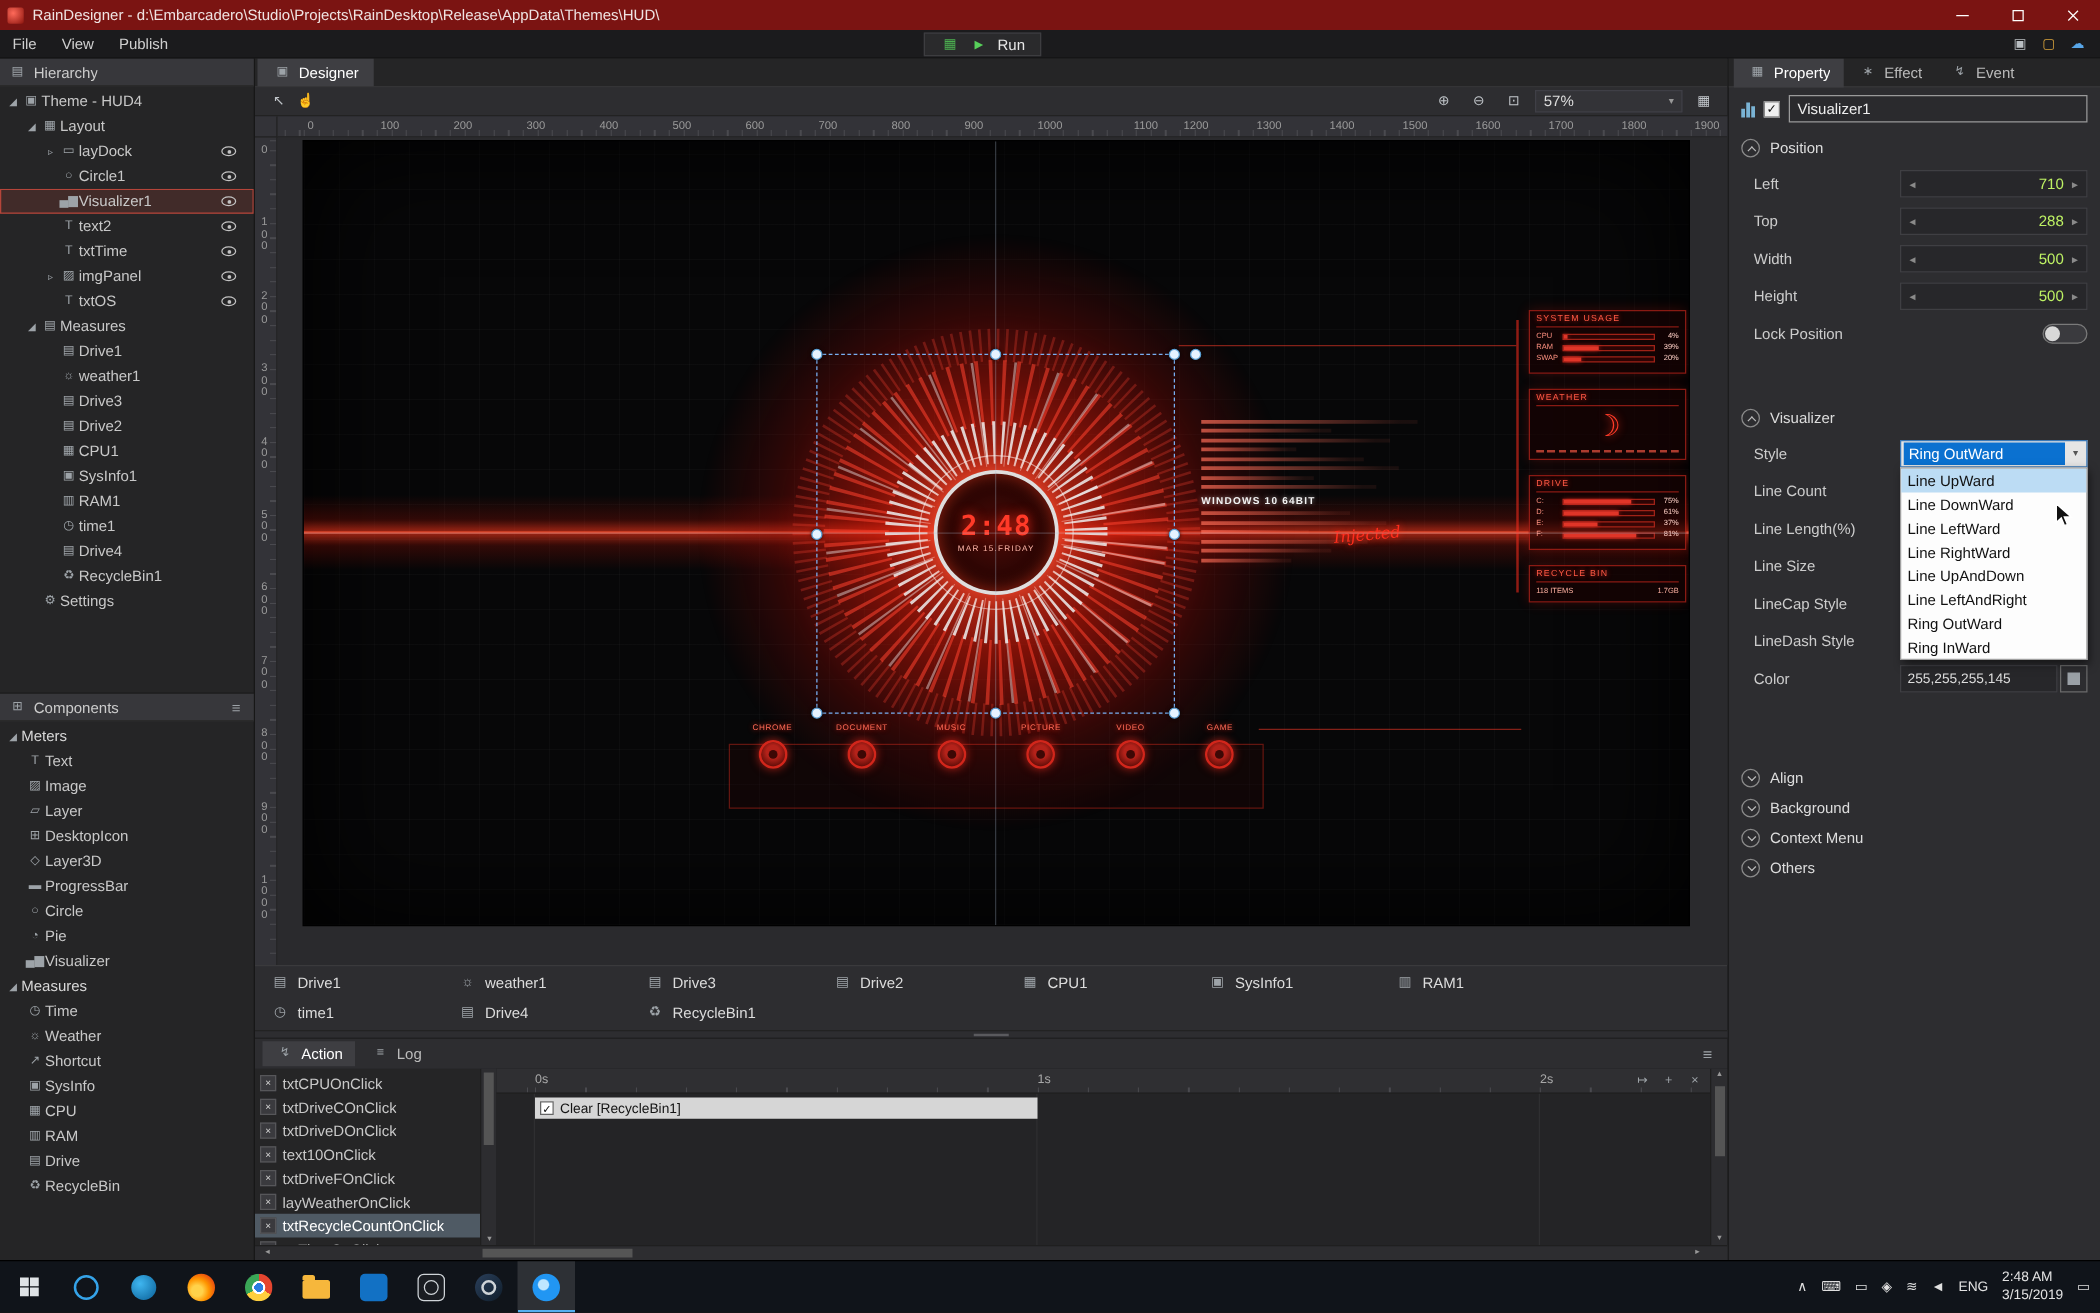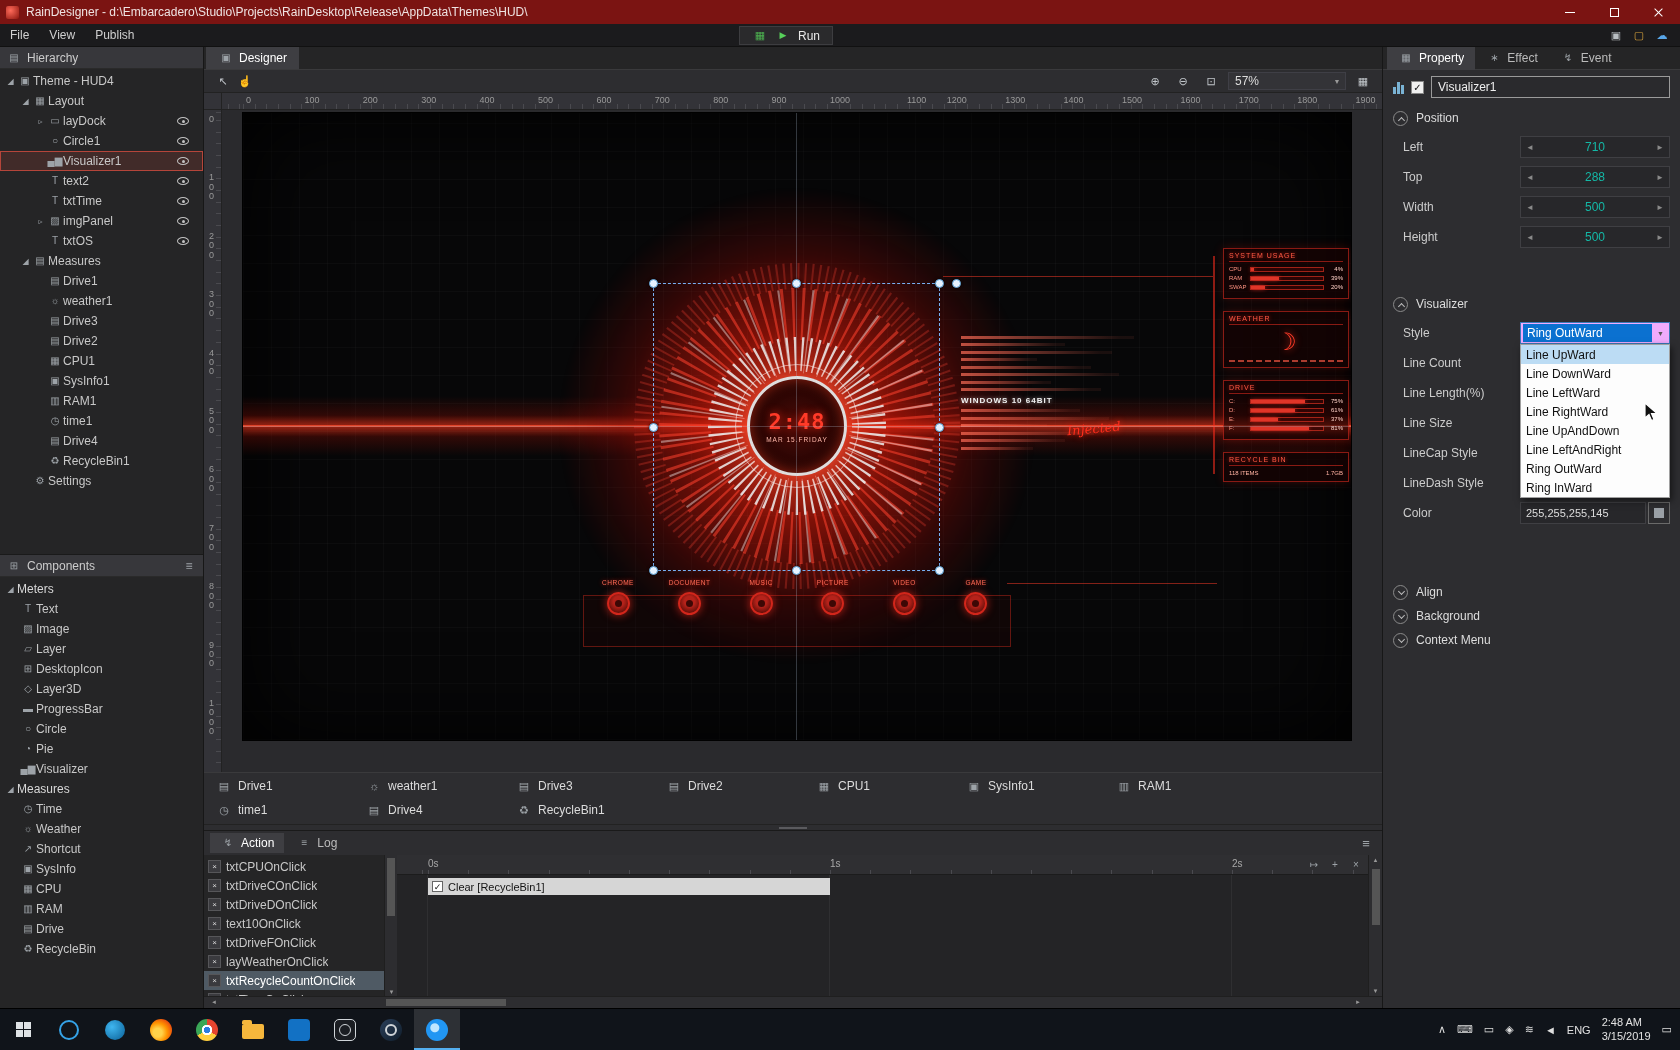--- a/index.html
+++ b/index.html
@@ -184,24 +184,24 @@
   .section-header.viz-head{margin-top:38px}
   .section-header.collapsed{height:24px}
   .collapsed-list{margin-top:52px}
   .chev{width:15px;height:15px;border:1px solid #8a8a8a;border-radius:50%;position:relative;flex:none}
   .chev::before{content:"";position:absolute;left:4.5px;top:6px;width:4px;height:4px;border-left:1.5px solid #bbb;border-top:1.5px solid #bbb;transform:rotate(45deg)}
   .chev.down::before{transform:rotate(225deg);top:3.5px}
   .prop-row{height:30px;display:flex;align-items:center;padding:0 10px 0 20px}
   .prop-label{flex:1;color:#ccc}
   .spinbox{width:150px;height:22px;background:#27272a;border:1px solid #3f3f43;display:flex;align-items:center;flex:none}
   .spin-btn{width:18px;text-align:center;color:#8a8a8a;font-size:8px;cursor:pointer}
-  .spin-val{flex:1;text-align:center;color:#14b8a6}
+  .spin-val{flex:1;text-align:right;color:#bef264}
   .toggle{width:36px;height:16px;border-radius:9px;background:#3a3a3e;border:1px solid #7a7a7a;position:relative;flex:none;cursor:pointer}
   .toggle .knob{position:absolute;left:1px;top:1px;width:12px;height:12px;border-radius:50%;background:#d8d8d8;display:block}
-  .combo{width:150px;height:22px;background:#f0abfc;border:1px solid #3a79b8;display:flex;align-items:center;position:relative;flex:none;cursor:pointer}
+  .combo{width:150px;height:22px;background:#e5e5e5;border:1px solid #3a79b8;display:flex;align-items:center;position:relative;flex:none;cursor:pointer}
   .combo-text{flex:1;height:18px;margin-left:2px;background:#0b71d0;color:#fff;display:flex;align-items:center;padding-left:4px;overflow:hidden;white-space:nowrap}
   .combo-arrow{width:17px;text-align:center;color:#555;font-size:7px}
   .combo-popup{position:absolute;top:21px;left:-1px;width:150px;background:#fdfdfd;border:1px solid #a0a0a0;box-shadow:2px 3px 7px rgba(0,0,0,.55);z-index:60}
   .combo-opt{height:19px;display:flex;align-items:center;padding-left:5px;color:#111;cursor:pointer}
   .combo-opt.highlighted{background:#bcdcf4}
   .color-input{width:126px;height:22px;background:#27272a;border:1px solid #3f3f43;color:#ddd;font-size:11px;display:flex;align-items:center;padding-left:5px;flex:none;cursor:text}
   .color-swatch{width:22px;height:22px;margin-left:2px;background:#2d2d30;border:1px solid #6a6a6a;display:flex;align-items:center;justify-content:center;flex:none;cursor:pointer}
   .color-swatch::before{content:"";width:10px;height:10px;background:#9aa0a6}
 
   
@@ -900,20 +900,26 @@
           </div>
           <div class="prop-row">
             <span class="prop-label">Height</span>
             <div class="spinbox">
               <span class="spin-btn">◄</span>
               <span class="spin-val">500</span>
               <span class="spin-btn">►</span>
             </div>
           </div>
         </div>
+      <div class="prop-row">
+        <span class="prop-label">Lock Position</span>
+        <div class="toggle">
+            <i class="knob"></i>
+          </div>
+      </div>
 
       <div class="section-header viz-head">
         <span class="chev"></span>
         <span class="lbl">Visualizer</span>
       </div>
       <div class="prop-row">
         <span class="prop-label">Style</span>
         <div class="combo">
           <span class="combo-text">Ring OutWard</span>
           <span class="combo-arrow">▼</span>
@@ -963,20 +969,24 @@
             <span class="lbl">Align</span>
           </div>
           <div class="section-header collapsed">
             <span class="chev down"></span>
             <span class="lbl">Background</span>
           </div>
           <div class="section-header collapsed">
             <span class="chev down"></span>
             <span class="lbl">Context Menu</span>
           </div>
+          <div class="section-header collapsed">
+            <span class="chev down"></span>
+            <span class="lbl">Others</span>
+          </div>
         </div>
     </div>
   </div>
 </div>
 
 <div class="taskbar">
   <div class="tb-btn">
     <span class="win-logo">
         <i></i>
         <i></i>

